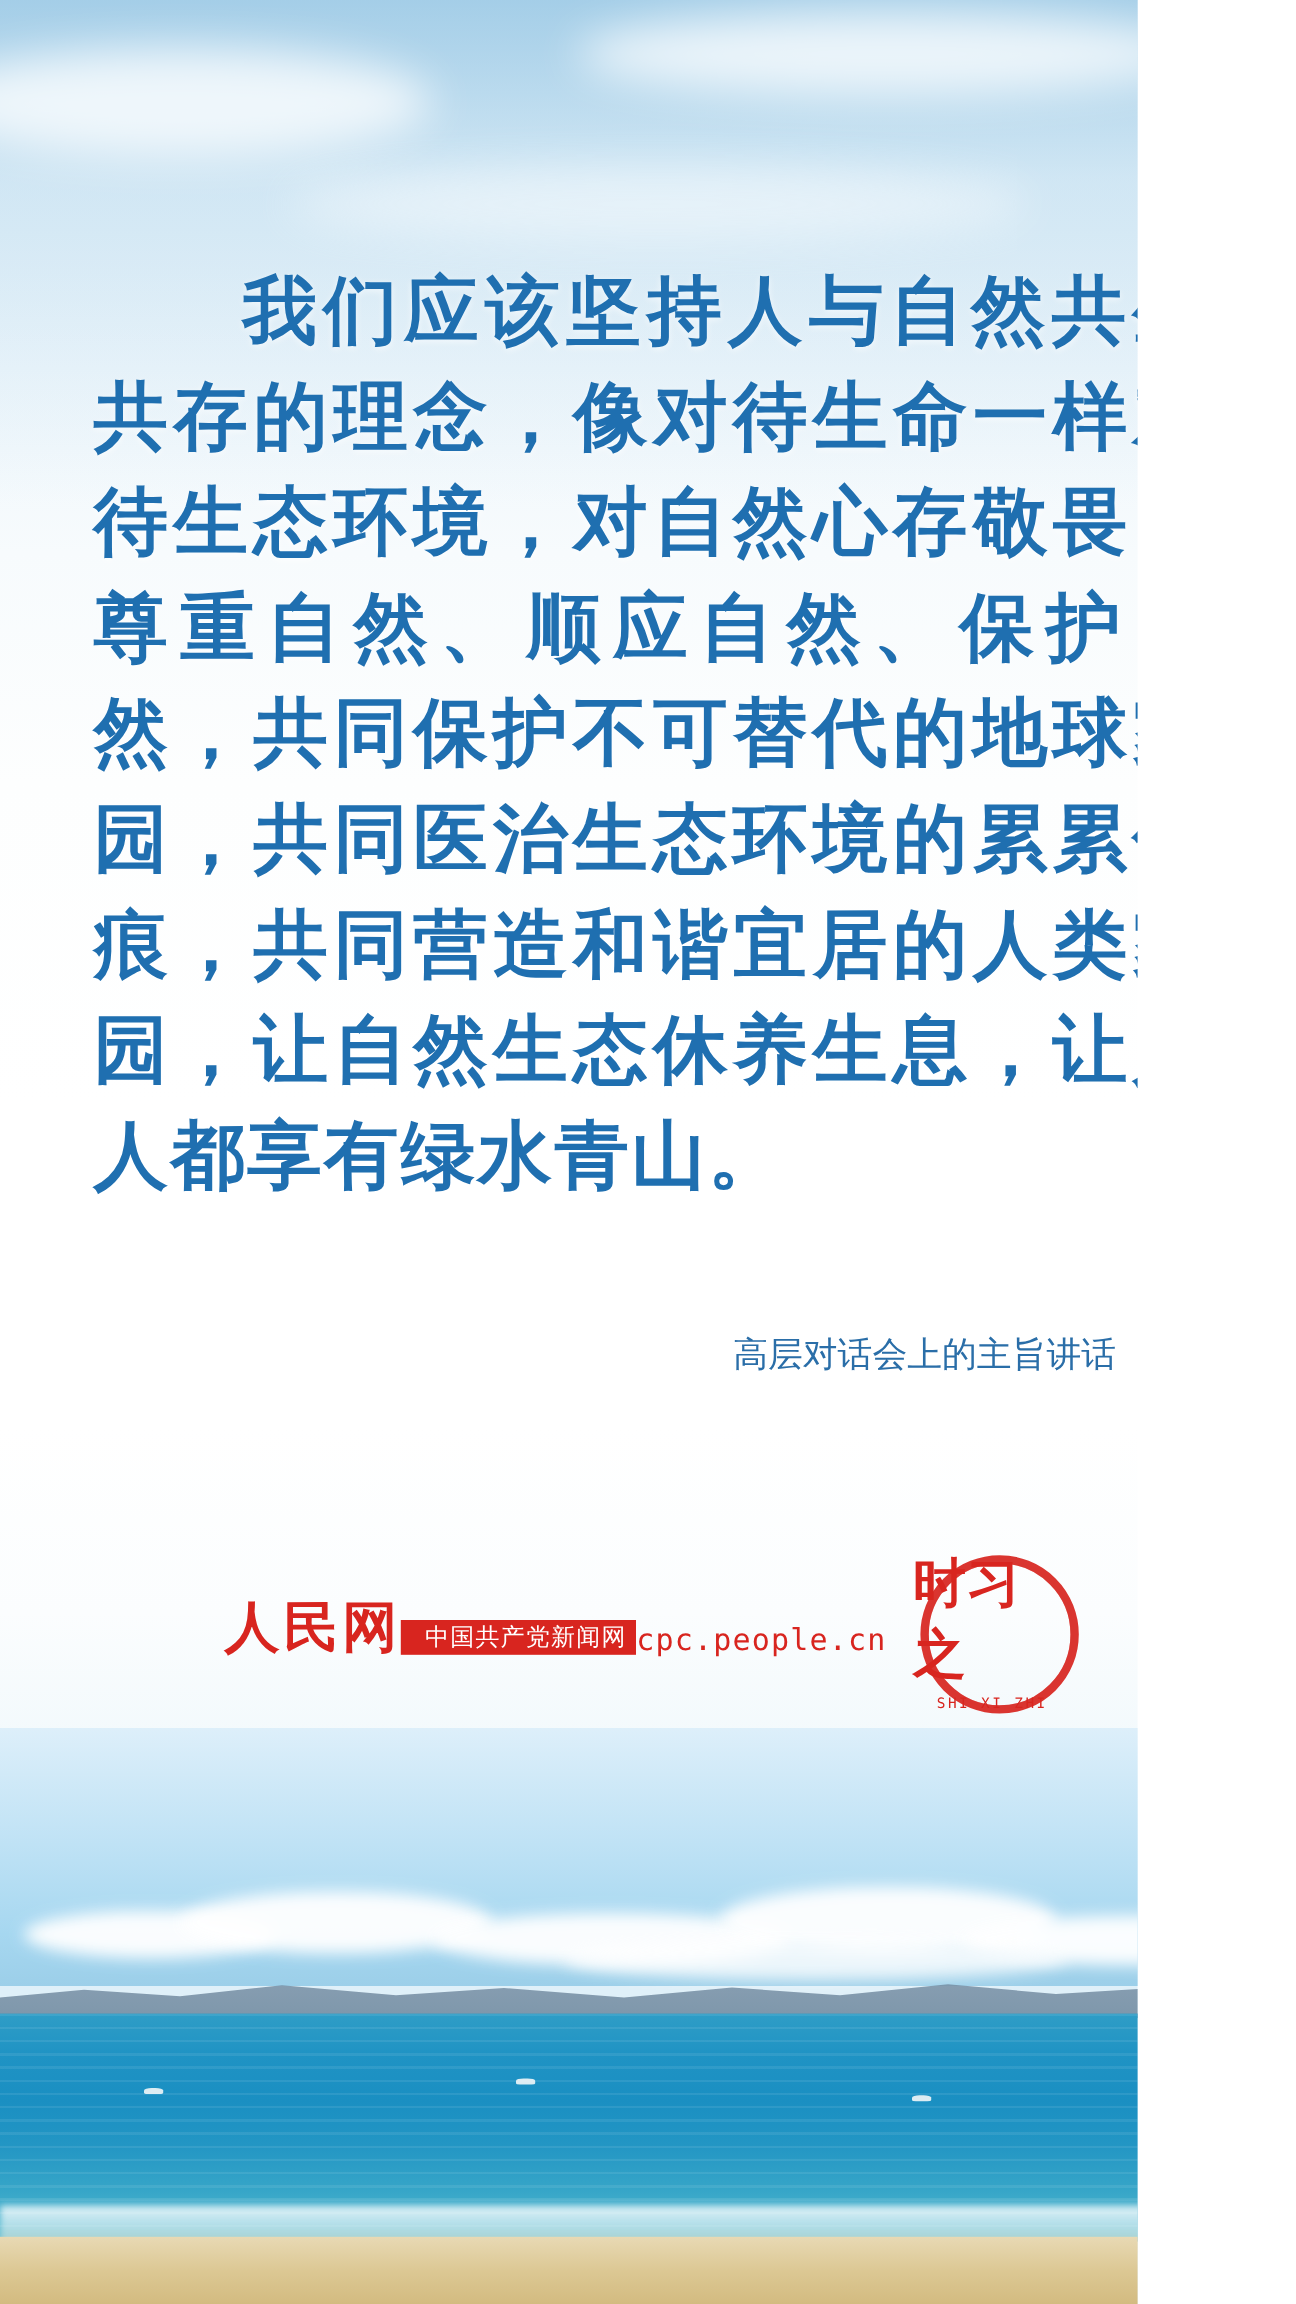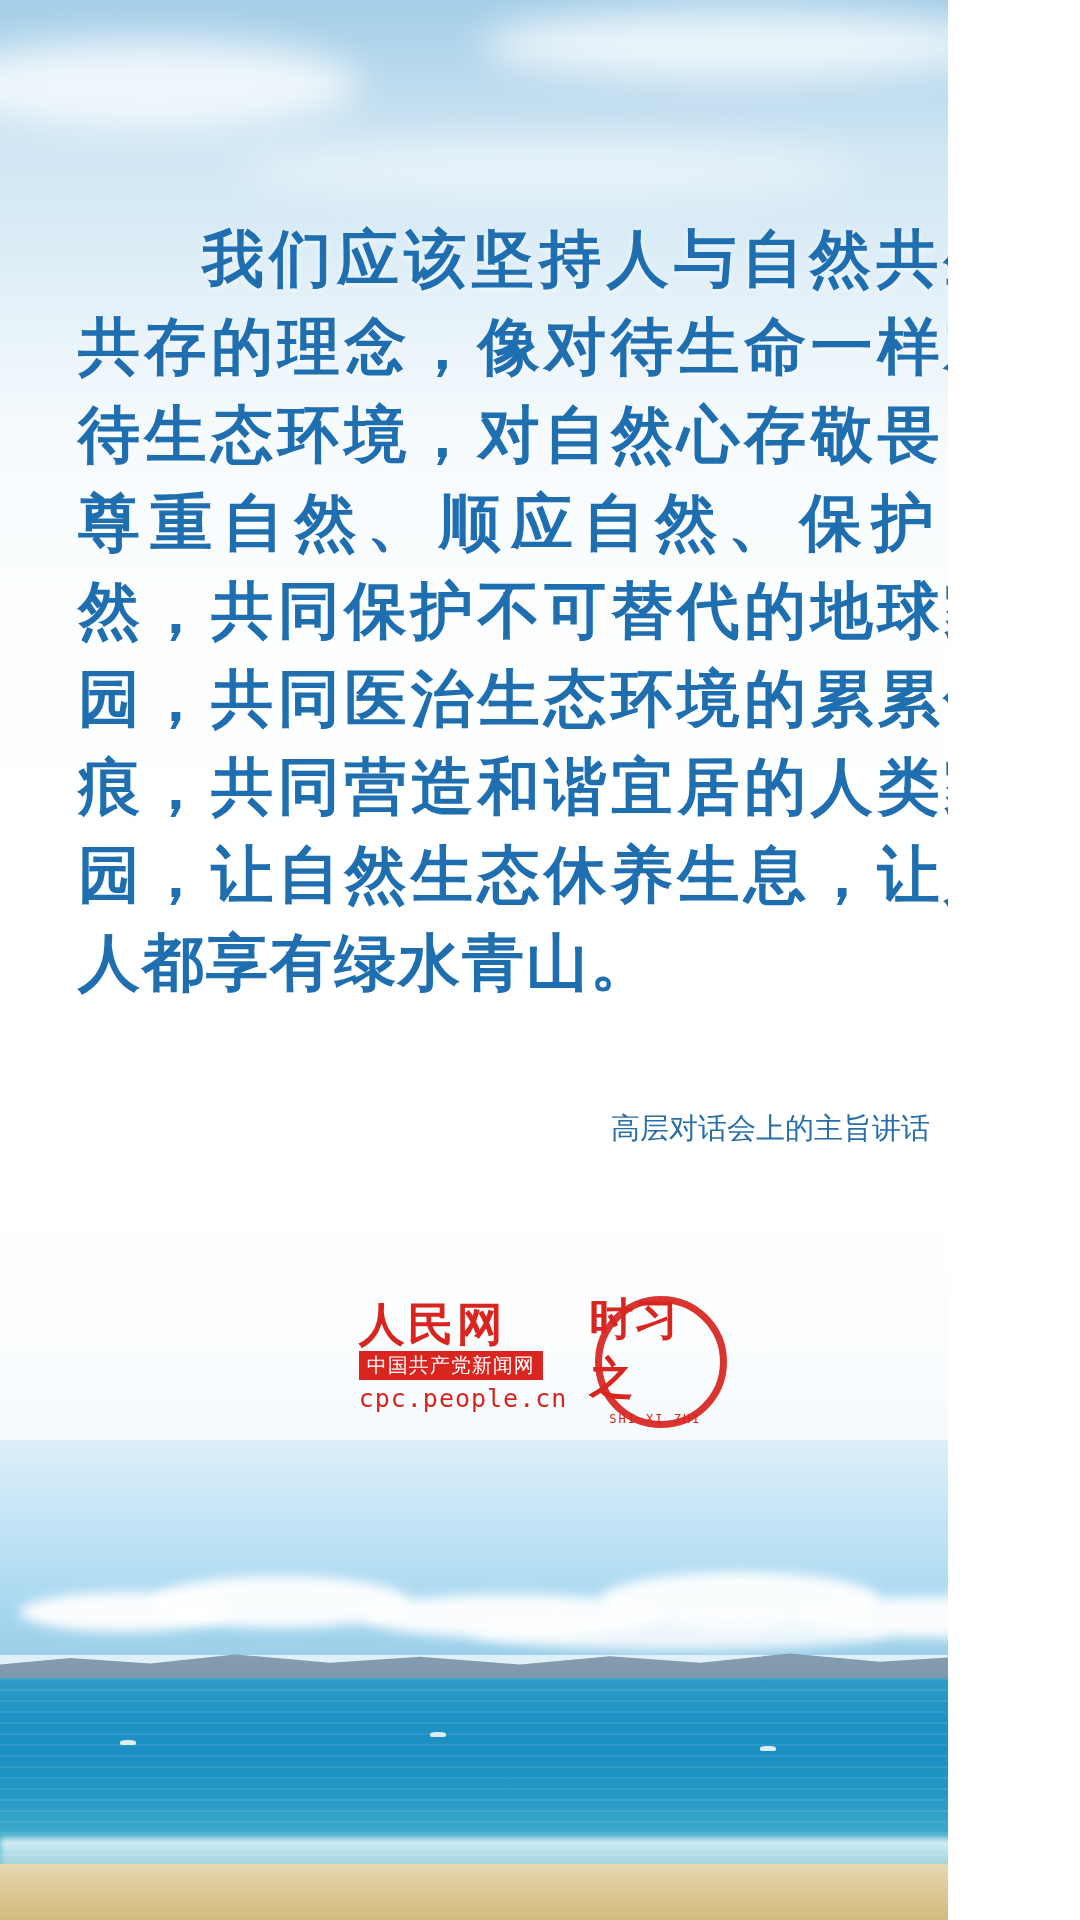--- a/index.html
+++ b/index.html
@@ -90,38 +90,38 @@
     top: 1290px;
     width: 1080px;
     display: flex;
     justify-content: center;
     align-items: center;
     gap: 22px;
   }
 
   .people-logo {
     display: flex;
-    flex-direction: column;
-    align-items: flex-start;
+    flex-direction: row;
+    align-items: flex-end;
     line-height: 1;
   }
   .people-logo .pl-main {
     font-family: "DejaVu Serif", serif;
     font-weight: bold;
     font-size: 46px;
     color: #d8251f;
     letter-spacing: 3px;
   }
   .people-logo .pl-sub {
     margin-top: 4px;
     background: #d8251f;
     color: #ffffff;
     font-size: 20px;
     letter-spacing: 1px;
-    padding: 4px 8px 5px 8px;
+    padding: 4px 8px 5px 20px;
     font-family: "DejaVu Sans", sans-serif;
   }
   .people-logo .pl-url {
     margin-top: 6px;
     color: #d8251f;
     font-family: "DejaVu Sans Mono", monospace;
     font-size: 25px;
     letter-spacing: 1px;
   }
 

